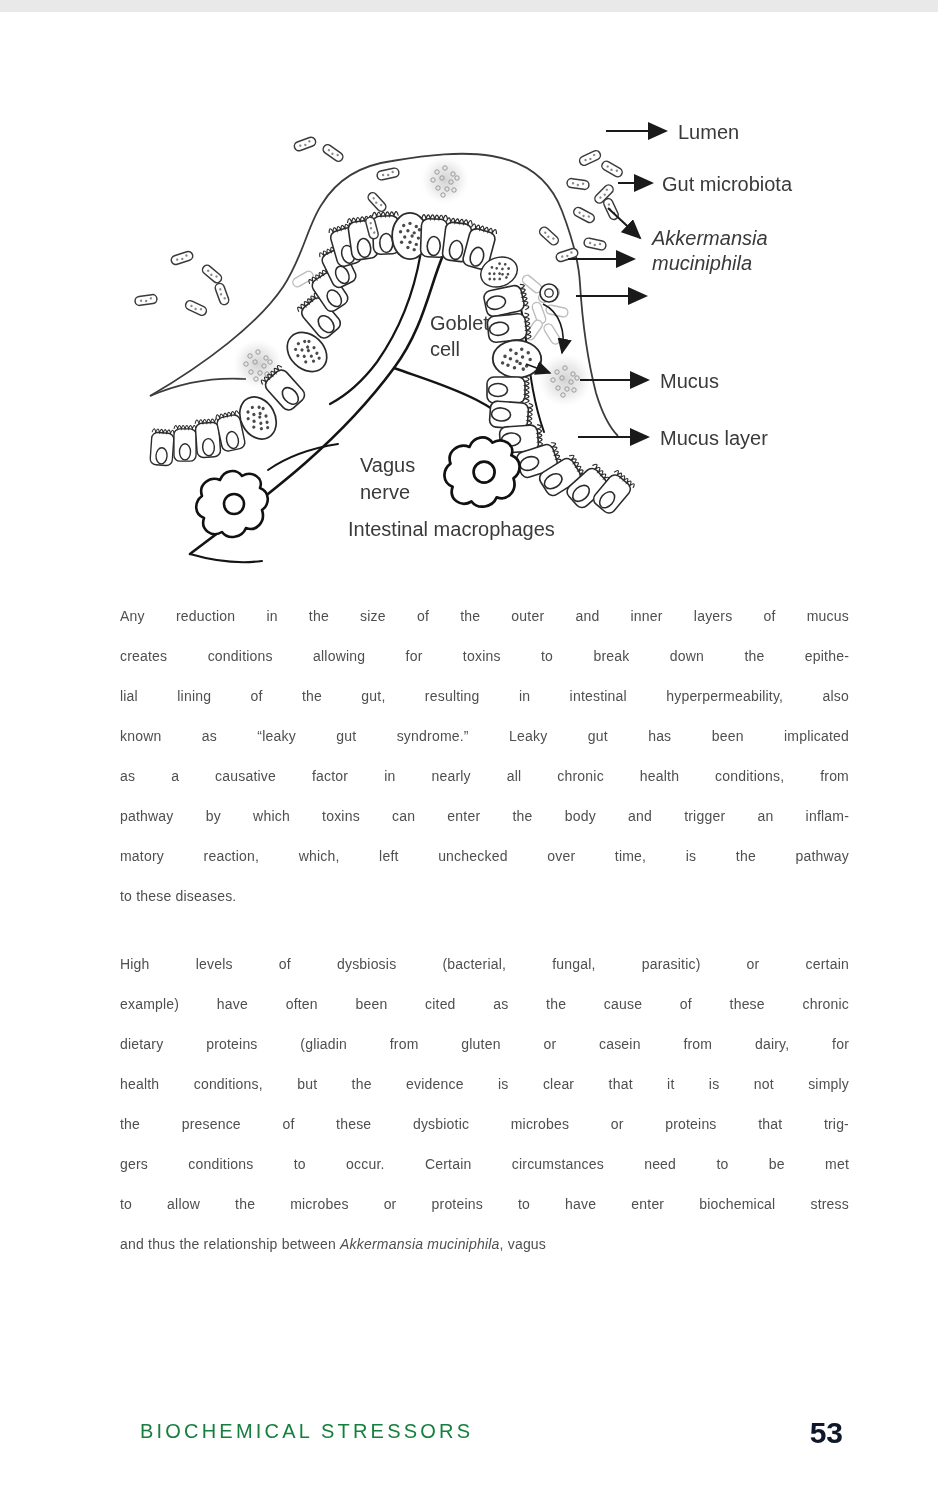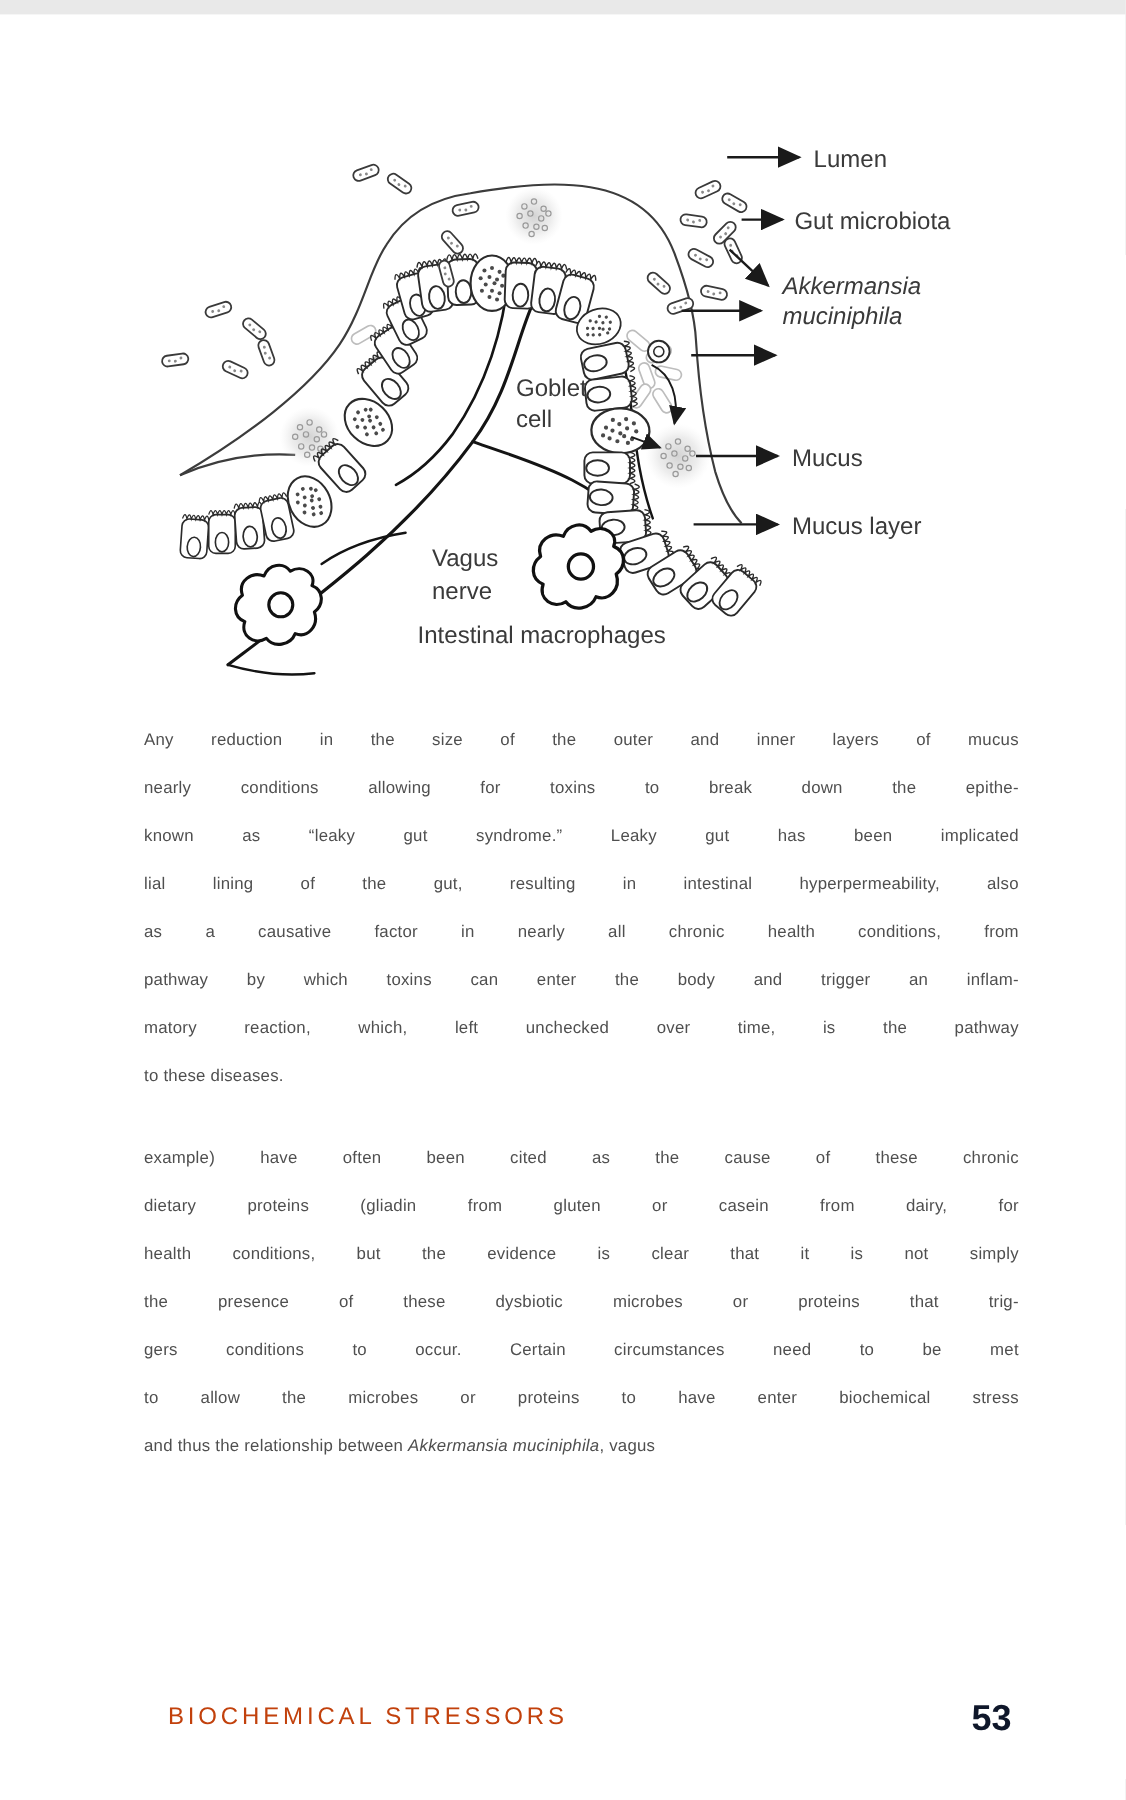--- a/index.html
+++ b/index.html
@@ -21,21 +21,21 @@
   .line{
     height:40px;line-height:40px;
     text-align:justify;text-align-last:justify;
     overflow:hidden;white-space:nowrap;
   }
   .line-last{text-align-last:left;}
   .composite-line{height:40px;line-height:40px;text-align:right;white-space:nowrap;overflow:hidden;}
   .composite-line .it{font-style:italic;}
   .footer-title{
     position:absolute;left:140px;top:1408px;
-    font-size:20px;letter-spacing:3.2px;color:#c2410c;font-weight:500;
+    font-size:20px;letter-spacing:3.2px;color:#15803d;font-weight:500;
   }
   .page-number{
     position:absolute;right:95px;top:1404px;
     font-size:30px;font-weight:bold;color:#0f172a;
   }
   .progress-bar{
     position:absolute;left:100px;bottom:0;width:440px;height:8px;
   }
 </style>
 </head>
@@ -491,29 +491,30 @@
       <text x="430" y="344">cell</text>
       <text x="360" y="460">Vagus</text>
       <text x="360" y="487">nerve</text>
       <text x="348" y="524">Intestinal macrophages</text>
     </g>
   </svg>
 
   <div class="body-text">
     <div class="para">
         <div class="line">Any reduction in the size of the outer and inner layers of mucus</div>
-        <div class="line">nearly conditions allowing for toxins to break down the epithe-</div>
+        <div class="line">creates conditions allowing for toxins to break down the epithe-</div>
+        <div class="line">lial lining of the gut, resulting in intestinal hyperpermeability, also</div>
         <div class="line">known as “leaky gut syndrome.” Leaky gut has been implicated</div>
-        <div class="line">lial lining of the gut, resulting in intestinal hyperpermeability, also</div>
         <div class="line">as a causative factor in nearly all chronic health conditions, from</div>
         <div class="line">pathway by which toxins can enter the body and trigger an inflam-</div>
         <div class="line">matory reaction, which, left unchecked over time, is the pathway</div>
         <div class="line line-last">to these diseases.</div>
       </div>
     <div class="para">
+        <div class="line">High levels of dysbiosis (bacterial, fungal, parasitic) or certain</div>
         <div class="line">example) have often been cited as the cause of these chronic</div>
         <div class="line">dietary proteins (gliadin from gluten or casein from dairy, for</div>
         <div class="line">health conditions, but the evidence is clear that it is not simply</div>
         <div class="line">the presence of these dysbiotic microbes or proteins that trig-</div>
         <div class="line">gers conditions to occur. Certain circumstances need to be met</div>
         <div class="line">to allow the microbes or proteins to have enter biochemical stress</div>
       </div>
     <div class="composite-line line-last" style="margin-top:-28px;">
       <span>and thus the relationship between </span><span class="it">Akkermansia muciniphila</span><span>, vagus</span>
     </div>

